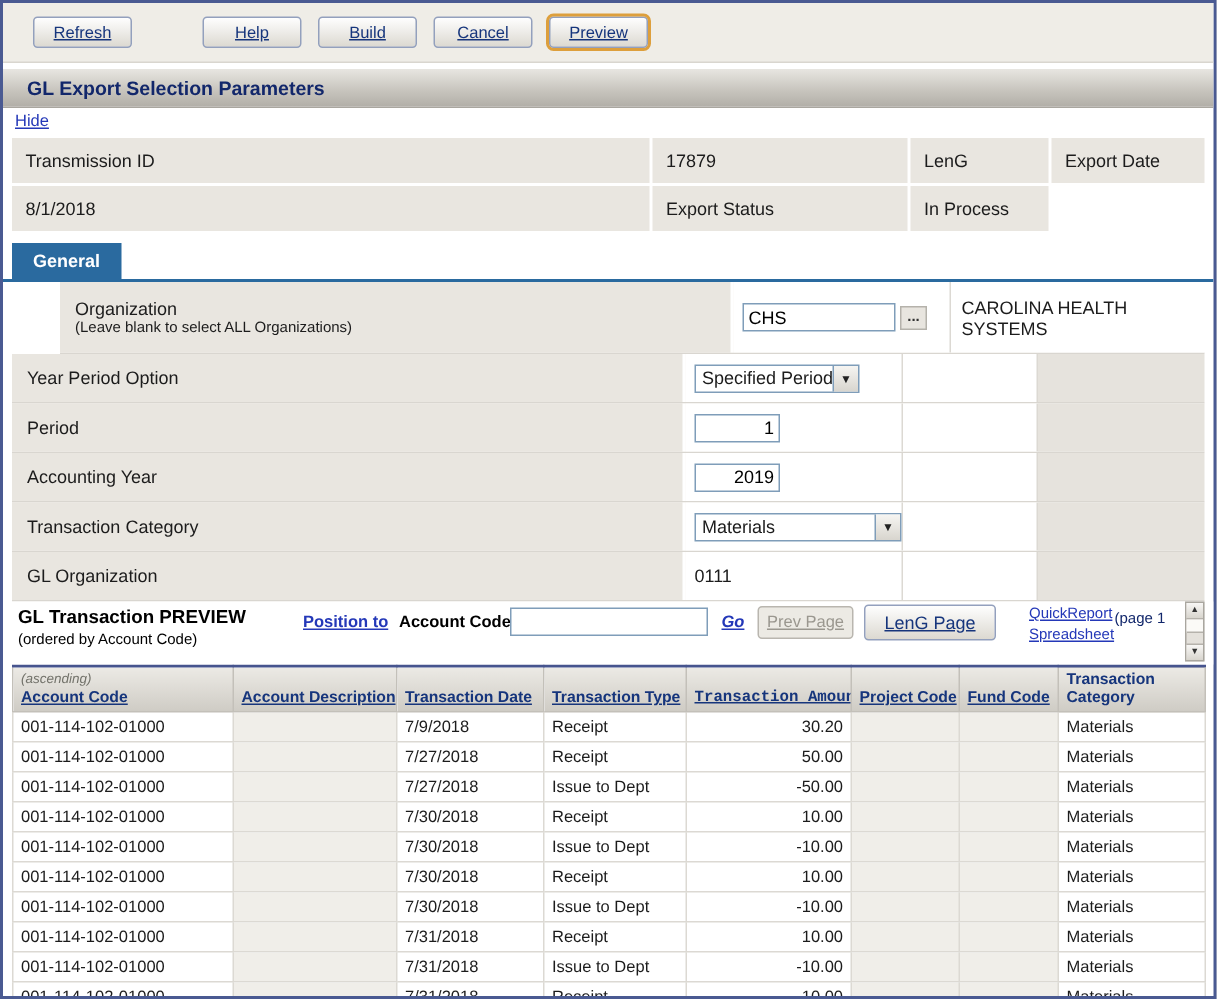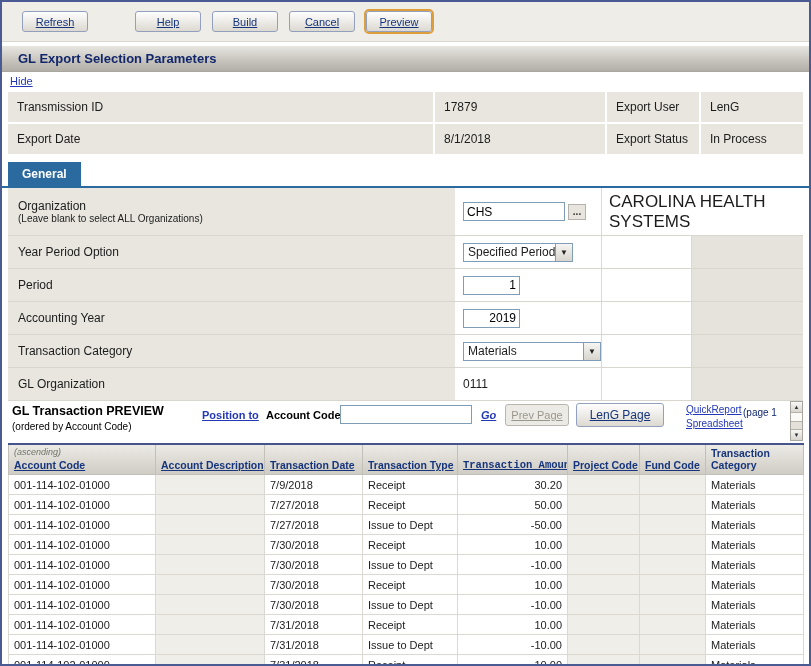--- a/index.html
+++ b/index.html
@@ -41,30 +41,30 @@
   .tabbar { margin-top:8px; padding-left:6px; border-bottom:2px solid #2a6a9f;
     display:flex; gap:20px; height:26px; align-items:flex-end; }
   .tab { height:24px; padding:0 14px; font-weight:bold; font-size:12px;
     display:flex; align-items:center; cursor:pointer; }
   .tab.active { background:#2a6a9f; color:#fff; }
   .tab.inactive { background:#fff; color:#16357c; border:1px solid #d2cfc8; border-bottom:none; }
   
   .form { margin:0 6px; }
   .form-row { display:grid; grid-template-columns:449px 145px 90px 1fr;
     border-bottom:1px solid #d9d6d0; height:33px; }
-  .form-row.tall { height:48px; }
+  .form-row.tall { height:48px;margin-left:32px; }
   .f-label { background:#e9e6e0; display:flex; flex-direction:column; justify-content:center;
     padding-left:10px; font-size:12px; border-right:2px solid #fff; }
   .f-sub { font-size:10px; }
   .f-ctrl { background:#fff; display:flex; align-items:center; padding-left:6px;
     border-right:1px solid #dcd9d3; font-size:12px; }
   .f-extra1 { background:#fff; border-right:1px solid #dcd9d3; }
   .f-extra2 { background:#e6e3dd; }
   .f-wide { grid-column:3 / 5; background:#fff; display:flex; align-items:center;
-    padding-left:7px; font-size:17px; }
+    padding-left:7px; font-size:12px; }
   .tbox { height:19px; border:1px solid #7f9db9; font-family:inherit; font-size:12px;
     padding:0 3px; background:#fff; }
   .tbox.num { text-align:right; }
   .lookup-btn { width:18px; height:16px; margin-left:3px; background:#e8e5df;
     border:1px solid #b5b2ab; font-size:10px; line-height:6px; cursor:pointer; color:#333;
     font-weight:bold; }
   .select { height:19px; border:1px solid #7f9db9; background:#fff; display:flex;
     align-items:center; cursor:pointer; }
   .sel-text { flex:1; padding:0 4px; font-size:12px; white-space:nowrap; overflow:hidden; }
   .sel-arrow { width:17px; height:17px; background:linear-gradient(#f6f5f2,#d8d5ce);
@@ -125,21 +125,20 @@
   <span>GL Export Selection Parameters</span>
 </div>
 
 <div class="hide-row">
   <a class="link">Hide</a>
 </div>
 
 <div class="info-grid">
   <div class="info-cell">Transmission ID</div>
   <div class="info-cell">17879</div>
-  <div class="info-cell">Export User</div>
   <div class="info-cell">LenG</div>
   <div class="info-cell">Export Date</div>
   <div class="info-cell">8/1/2018</div>
   <div class="info-cell">Export Status</div>
   <div class="info-cell">In Process</div>
 </div>
 
 <div class="tabbar">
   <div class="tab active">General</div>
 </div>

